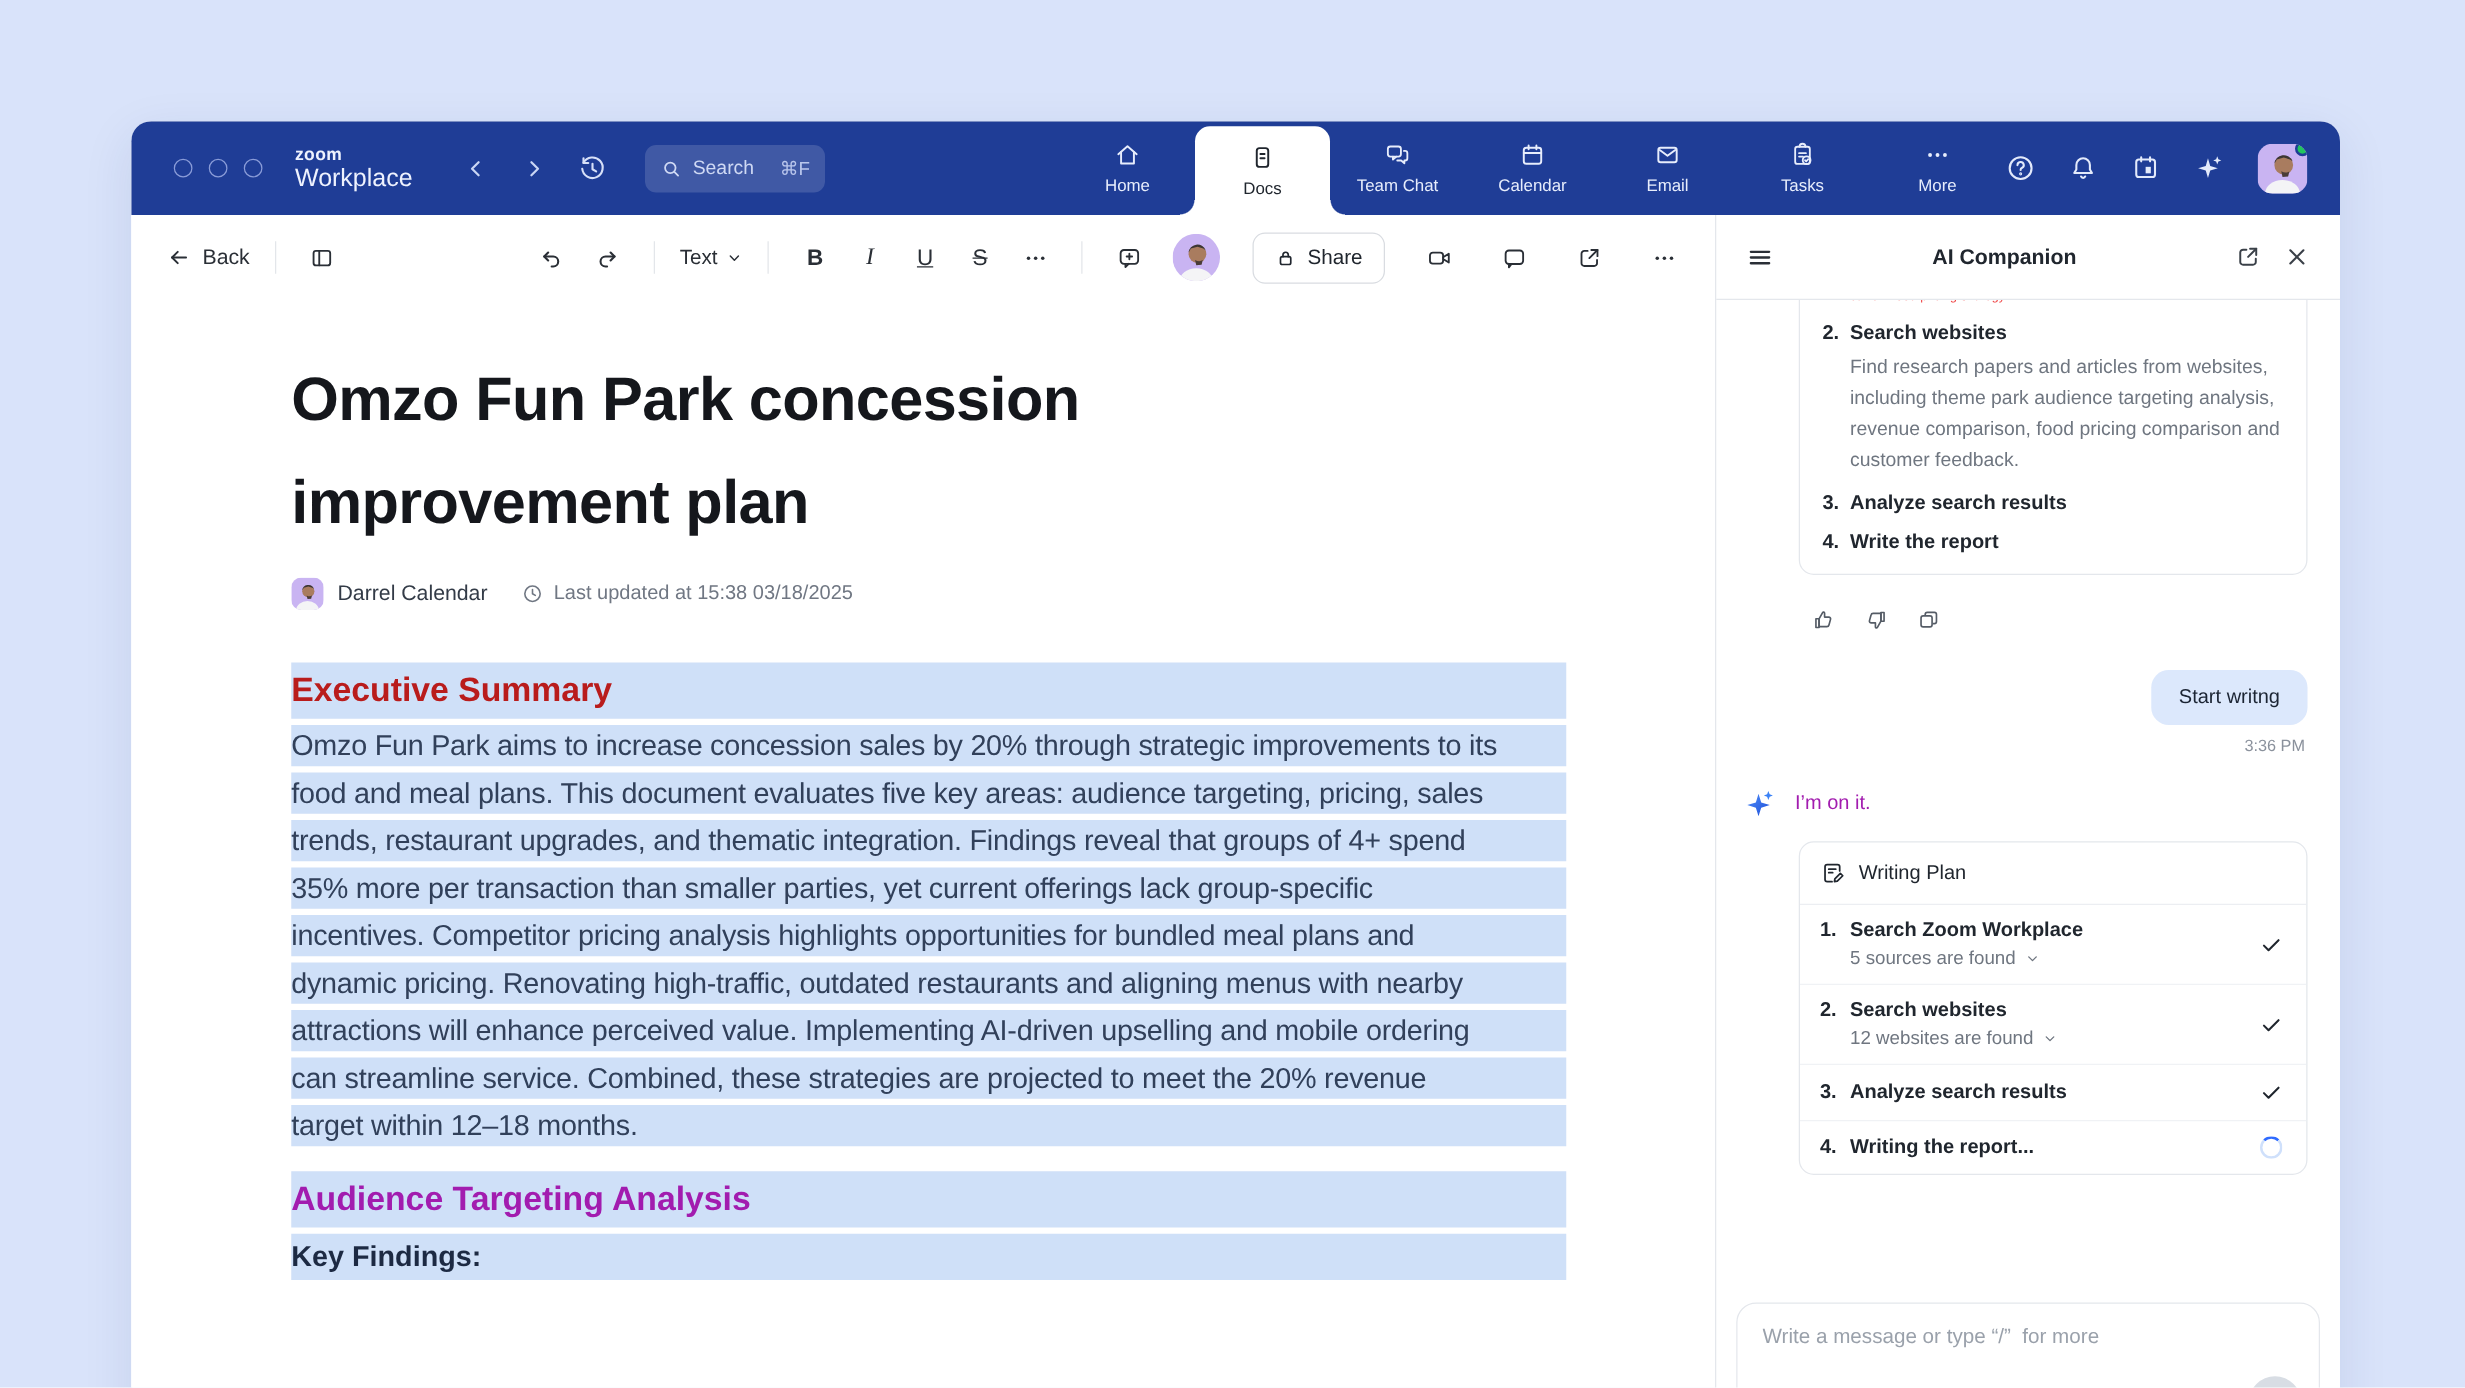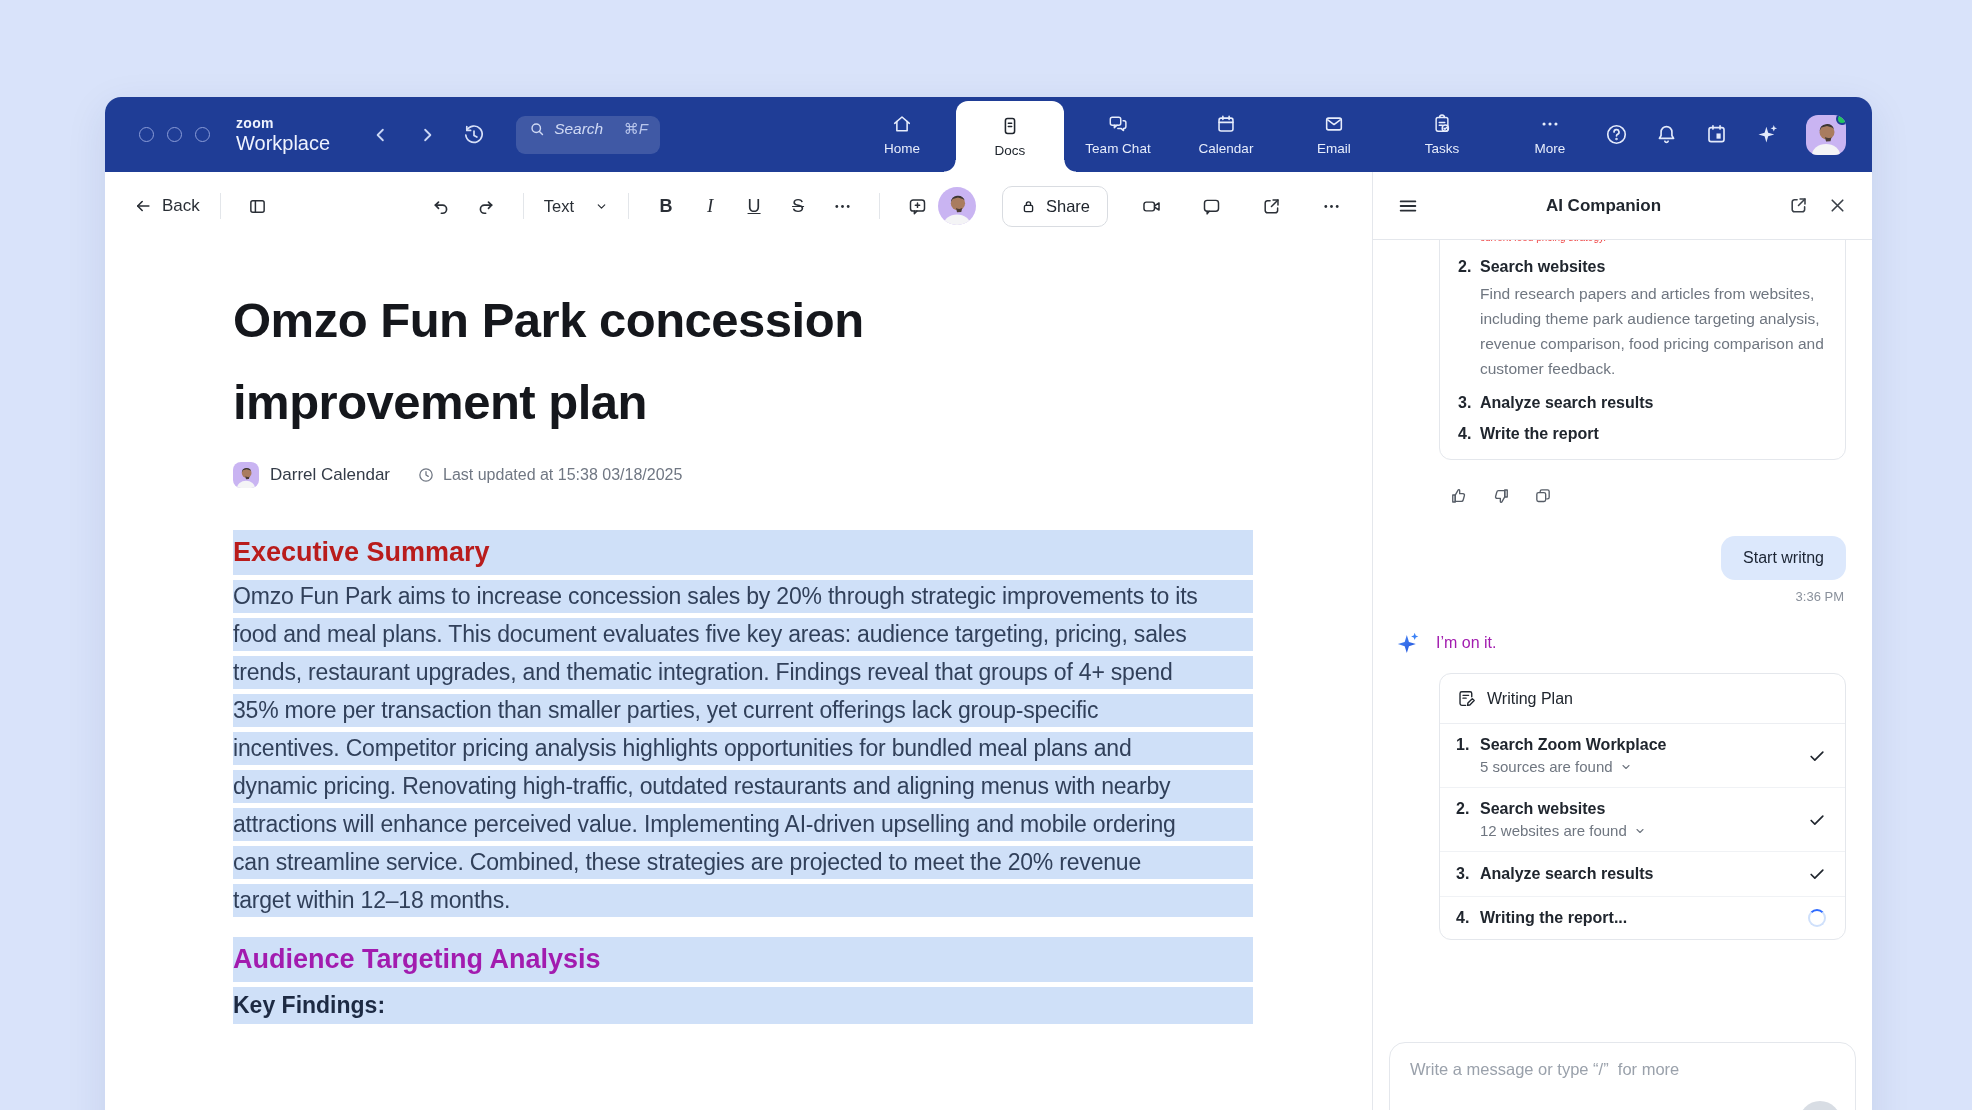--- a/index.html
+++ b/index.html
@@ -25,22 +25,22 @@
   .tl-group{ margin-left:34px; display:flex; gap:13px; }
   .tl{ width:15px; height:15px; border:1.6px solid #8a9cd8; border-radius:50%; }
   .logo{ margin-left:26px; color:#eef2fe; line-height:1; }
   .logo-top{ font-size:14px; font-weight:700; letter-spacing:.3px; }
   .logo-bottom{ font-size:20px; font-weight:500; margin-top:3px; }
   .nav-chevs{ margin-left:42px; display:flex; gap:28px; color:#c9d5f4; align-items:center; }
   .icon-btn{ cursor:pointer; }
   .history-icon{ margin-left:26px; color:#d7e0f8; }
   .searchbox{
     margin-left:30px; width:170px; height:38px; background:rgba(255,255,255,.15);
-    border-radius:9px; display:flex; align-items:flex-end; padding:16px 12px;
-    color:#cfd9f4; font-size:15.5px; gap:8px;font-style:italic;
+    border-radius:9px; display:flex; align-items:center; padding:16px 12px;
+    color:#cfd9f4; font-size:15.5px; gap:8px;
   }
   .search-short{ margin-left:auto; color:#b9c6ec; font-size:15px; }
 
   .tabs{ margin-left:188px; display:flex; height:75px; align-items:flex-start; }
   .tab{
     width:108px; height:75px; display:flex; flex-direction:column; align-items:center;
     justify-content:center; gap:6px; color:#e7edfc; font-size:13.5px; position:relative; cursor:pointer;
   }
   .tab svg{ width:22px; height:22px; }
   .tab.active{ height:71px; margin-top:4px; background:#fff; border-radius:12px 12px 0 0; color:#20262e; }
@@ -72,21 +72,21 @@
   .tb-divider{ width:1px; height:26px; background:#e3e6ea; margin:0 20px; }
   .tb-icon{ width:34px; height:34px; display:flex; align-items:center; justify-content:center; border-radius:8px; cursor:pointer; color:#2a2f36; }
   .tb-icon svg{ width:21px; height:21px; }
   .mid-group{ display:flex; align-items:center; margin-left:150px; }
   .mid-group .gap{ width:10px; }
   .fmt{ font-size:18px; width:34px; height:34px; display:flex; align-items:center; justify-content:center; border-radius:8px; cursor:pointer; }
   .fmt-b{ font-weight:700; }
   .fmt-i{ font-style:italic; font-family:"Liberation Serif",serif; font-size:19px; }
   .fmt-u{ text-decoration:underline; }
   .fmt-s{ text-decoration:line-through; }
-  .text-style{ display:flex; align-items:center; gap:21px; font-size:16.5px; cursor:pointer; }
+  .text-style{ display:flex; align-items:center; gap:7px; font-size:16.5px; cursor:pointer; }
   .right-group{ margin-left:auto; display:flex; align-items:center; gap:26px; }
   .avatar-circ{ width:38px; height:38px; border-radius:50%; overflow:hidden; cursor:pointer; }
   .share-btn{
     display:flex; align-items:center; gap:9px; border:1px solid #d9dce1; border-radius:10px;
     padding:10px 17px; font-size:16.5px; color:#20262e; cursor:pointer; background:#fff;
   }
 
   
   .doc-body{ margin-left:128px; width:1020px; }
   .doc-title{ margin-top:52px; font-size:49px; font-weight:700; color:#15171c; letter-spacing:-.5px; line-height:1.18; }

